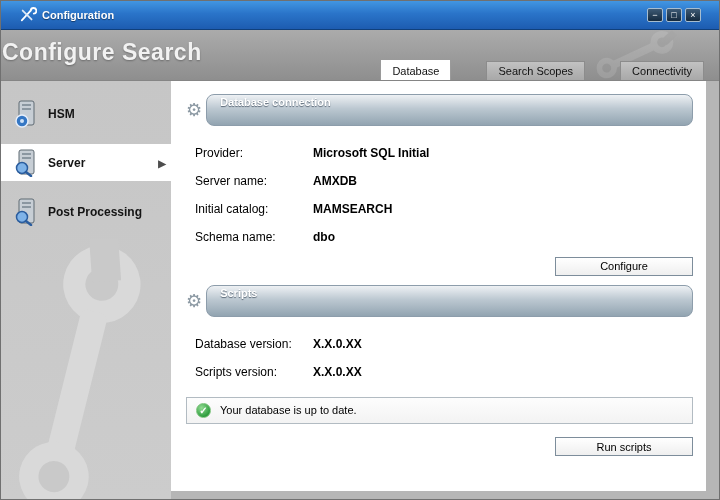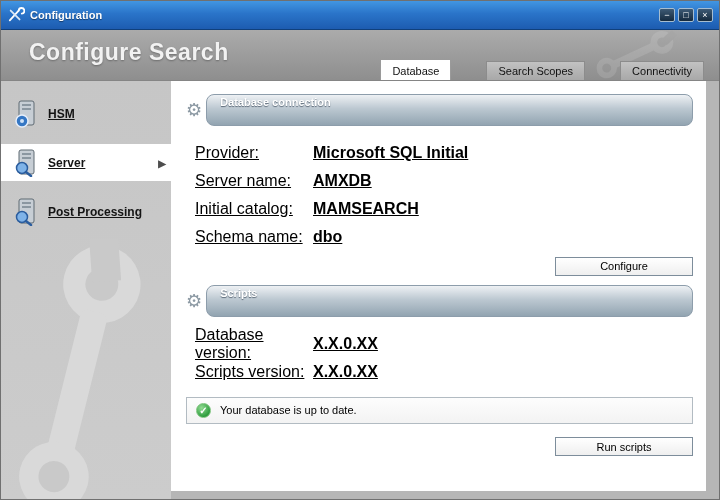--- a/index.html
+++ b/index.html
@@ -14,21 +14,21 @@
     overflow:hidden;
     position:relative;
   }
 
   
   .titlebar {
     height:29px; flex:0 0 29px;
     background:linear-gradient(#4296e2, #2a74c9 45%, #1d5cb0);
     border-bottom:1px solid #10407c;
     display:flex; align-items:center;
-    padding:0 6px;
+    padding:0 18px;
     color:#fff;
   }
   .title-icon { width:18px; height:16px; margin-right:5px; flex:0 0 auto; }
   .titlebar-title {
     font-size:11px; font-weight:bold;
     text-shadow:0 1px 1px rgba(0,0,0,.45);
   }
   .win-buttons { margin-left:auto; display:flex; gap:3px; }
   .win-btn {
     width:16px; height:14px;
@@ -40,21 +40,21 @@
   }
 
   
   .header {
     height:51px; flex:0 0 51px;
     background:linear-gradient(#ababab, #8e8e8e);
     border-bottom:1px solid #858585;
     position:relative;
   }
   .page-title {
-    position:absolute; left:28px; top:9px;
+    position:absolute; left:1px; top:9px;
     font-size:23px; font-weight:bold;
     color:#f2f2f2; letter-spacing:.5px;
     text-shadow:0 1px 2px rgba(0,0,0,.3);
   }
   .header-watermark {
     position:absolute; right:10px; top:-18px;
     opacity:.16; pointer-events:none;
   }
   .tabs { position:absolute; right:15px; bottom:0; display:flex; align-items:flex-end;gap:32px; }
   .tab {
@@ -79,21 +79,20 @@
     background:linear-gradient(#c6c6c6, #cccccc);
     position:relative; overflow:hidden;
   }
   .side-items { position:relative; z-index:2; padding-top:14px; }
   .side-item {
     height:37px; margin-bottom:12px;
     display:flex; align-items:center; gap:9px;
     padding-left:12px; position:relative;
     font-size:12px; font-weight:bold; color:#141414;
     cursor:pointer;
-    text-decoration:underline;
   }
   .side-item.selected { background:#fff; }
   .side-arrow {
     position:absolute; right:5px; top:50%;
     transform:translateY(-50%);
     font-size:10px; color:#4d4d4d;
   }
   .sidebar-watermark {
     position:absolute; left:-34px; bottom:-30px;
     z-index:1; pointer-events:none;
@@ -118,21 +117,21 @@
     flex:1; height:32px;
     border-radius:8px;
     background:linear-gradient(#eef1f4, #bcc8d1 45%, #92a4b1);
     border:1px solid #8d9dab;
     color:#fff; font-size:11px; font-weight:bold;
     line-height:15px; padding-left:13px;
     text-shadow:0 1px 1px rgba(55,70,85,.75);
   }
 
   .fields { margin:13px 0 0 9px; }
-  .frow { display:flex; align-items:center; height:28px; font-size:16px;text-decoration:underline; }
+  .frow { display:flex; align-items:center; height:28px; font-size:12px; }
   .flabel { width:118px; color:#000; }
   .fvalue { font-weight:bold; color:#000; }
 
   .btn-row { text-align:right; margin:5px 0 9px; }
   .btn {
     width:138px; height:19px;
     background:linear-gradient(#ffffff, #efefef);
     border:1px solid #7d8d9b;
     font-size:11px; font-family:inherit;
     cursor:pointer; padding:0;

